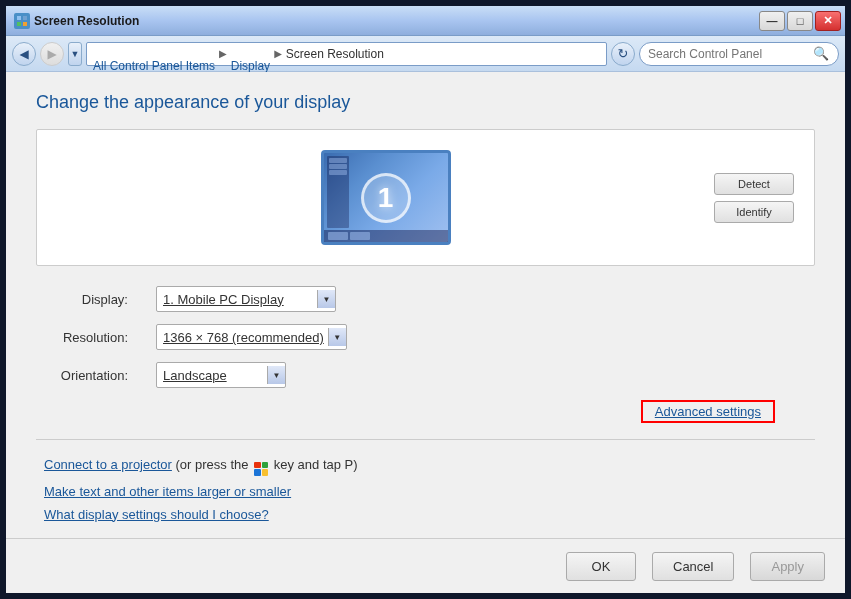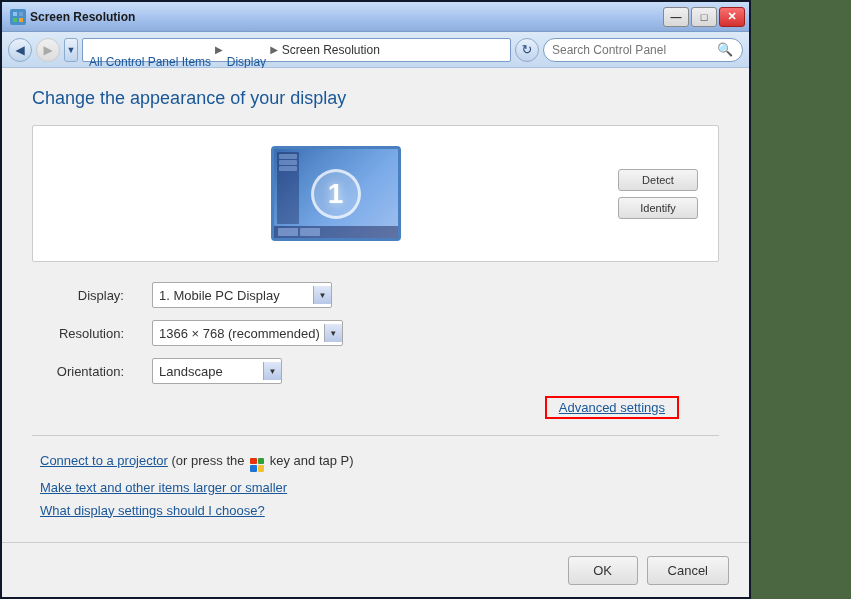--- a/index.html
+++ b/index.html
@@ -6,24 +6,24 @@
     body {
       width: 851px;
       height: 599px;
       background: #4a6741;
       font-family: 'Segoe UI', Tahoma, sans-serif;
       font-size: 13px;
       overflow: hidden;
     }
 
     .window {
-      width: 751px;
+      width: 851px;
       height: 599px;
       background: #14b8a6;
-      border: 2px solid #0f172a;
+      border: 6px solid #0f172a;
       display: flex;
       flex-direction: column;
     }
 
     
     .title-bar {
       height: 30px;
       background: linear-gradient(to bottom, #c9def7 0%, #a9c5f0 50%, #8eaedd 100%);
       display: flex;
       align-items: center;
@@ -297,21 +297,21 @@
       background: white;
       border: 1px solid #aaa;
       border-radius: 2px;
       padding: 3px 6px;
       cursor: pointer;
       font-size: 13px;
       color: #333;
       min-width: 180px;
       position: relative;
     }
-    .select-control-text { flex: 1; }
+    .select-control-text { flex: 1; text-decoration: underline; }
     .select-arrow {
       width: 18px;
       height: 18px;
       background: linear-gradient(to bottom, #e0e8f8, #b8c8e8);
       border-left: 1px solid #aaa;
       display: flex;
       align-items: center;
       justify-content: center;
       font-size: 8px;
       color: #333;
@@ -357,21 +357,21 @@
 
     
     .bottom-bar {
       height: 55px;
       background: #f0f0f0;
       border-top: 1px solid #ccc;
       display: flex;
       align-items: center;
       justify-content: flex-end;
       padding: 0 20px;
-      gap: 9px;
+      gap: 16px;
     }
 
     .ok-cancel-btn {
       background: linear-gradient(to bottom, #f5f5f5, #e0e0e0);
       border: 1px solid #aaa;
       border-radius: 3px;
       padding: 6px 20px;
       cursor: pointer;
       font-size: 13px;
       color: #333;
@@ -512,14 +512,15 @@
     </div>
 
     <div class="link-row">
       <span class="blue-link">What display settings should I choose?</span>
     </div>
   </div>
 
   <div class="bottom-bar">
     <button class="ok-cancel-btn">OK</button>
     <button class="ok-cancel-btn">Cancel</button>
+    <div class="apply-btn">Apply</div>
   </div>
 </div>
 
 </body></html>

